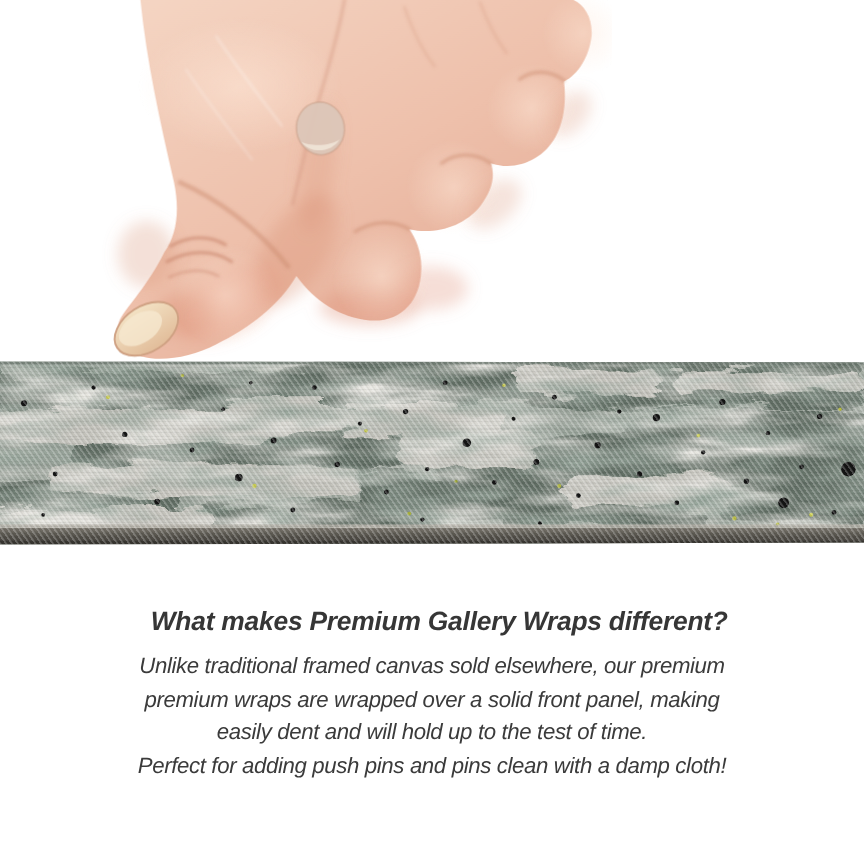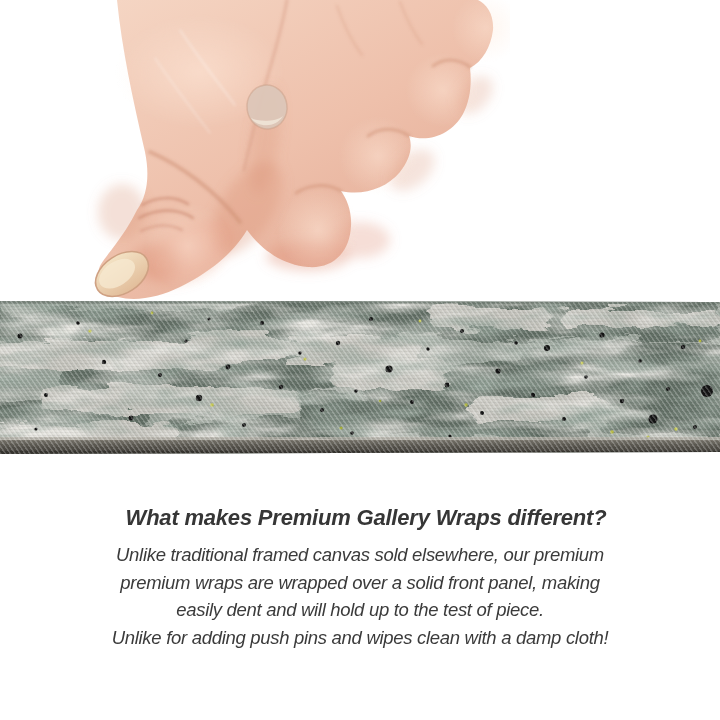--- a/index.html
+++ b/index.html
@@ -262,17 +262,17 @@
       <rect x="0" y="139" width="720" height="12" fill="url(#foldGrad)"></rect>
       <rect x="0" y="150" width="720" height="3" fill="#36342f"></rect>
     </svg>
     <div class="weave"></div>
   </div>
 
   <section class="info">
     <h2>What makes Premium Gallery Wraps different?</h2>
     <div class="line">Unlike traditional framed canvas sold elsewhere, our premium</div>
     <div class="line">premium wraps are wrapped over a solid front panel, making</div>
-    <div class="line">easily dent and will hold up to the test of piece.</div>
-    <div class="line">Unlike for adding push pins and wipes clean with a damp cloth!</div>
+    <div class="line">easily dent and will hold up to the test of time.</div>
+    <div class="line">Perfect for adding push pins and pins clean with a damp cloth!</div>
   </section>
 
 </div>
 
 </body></html>

